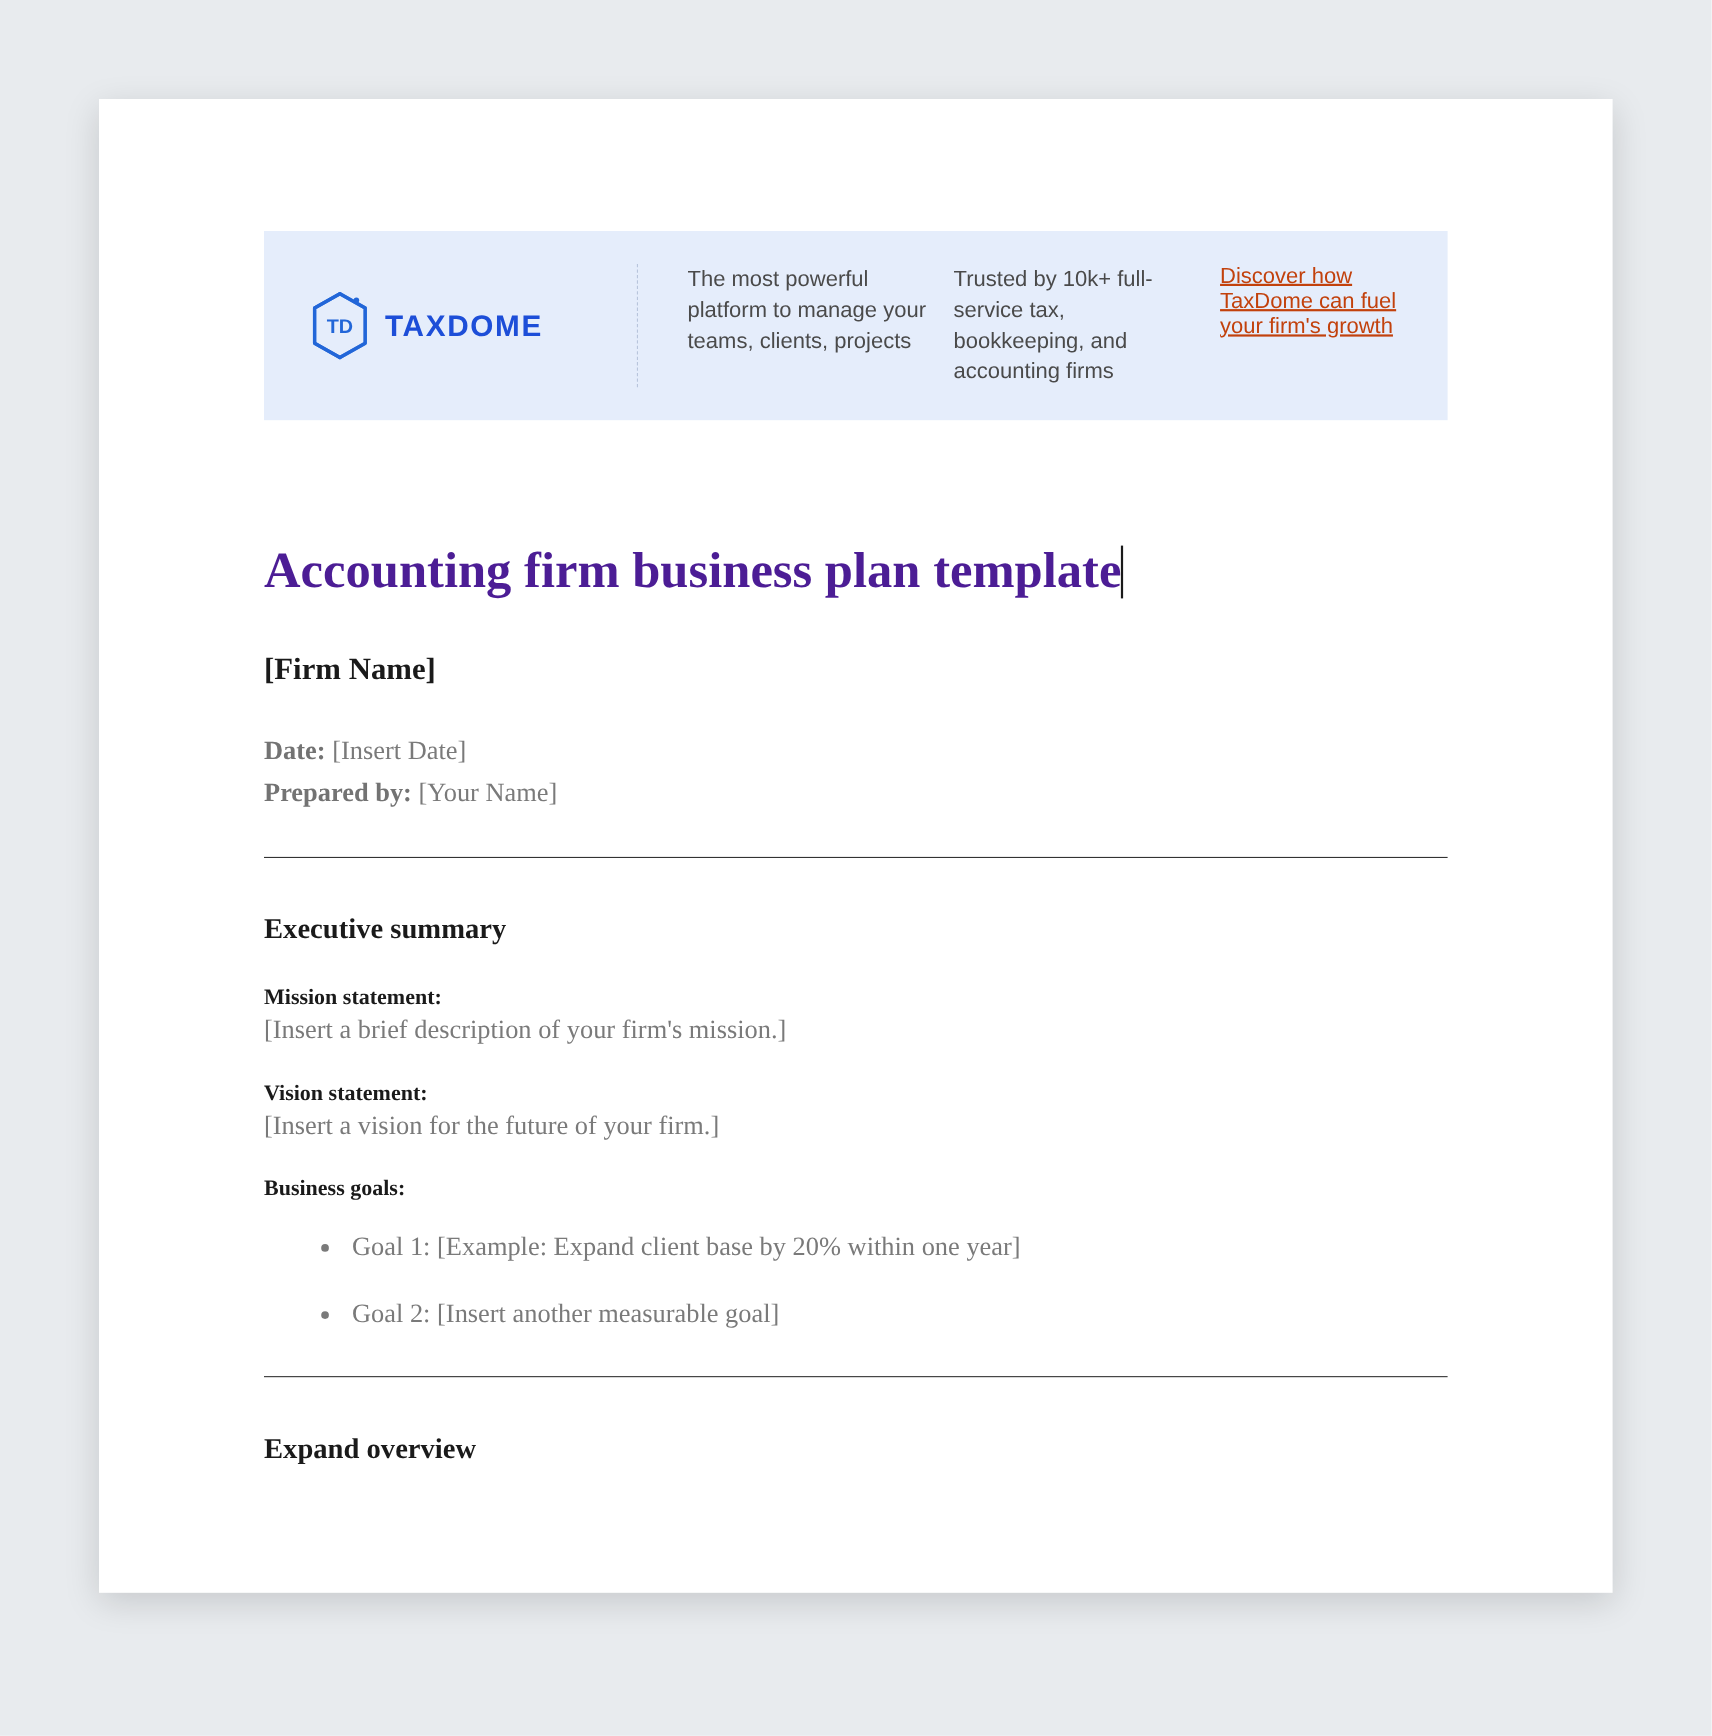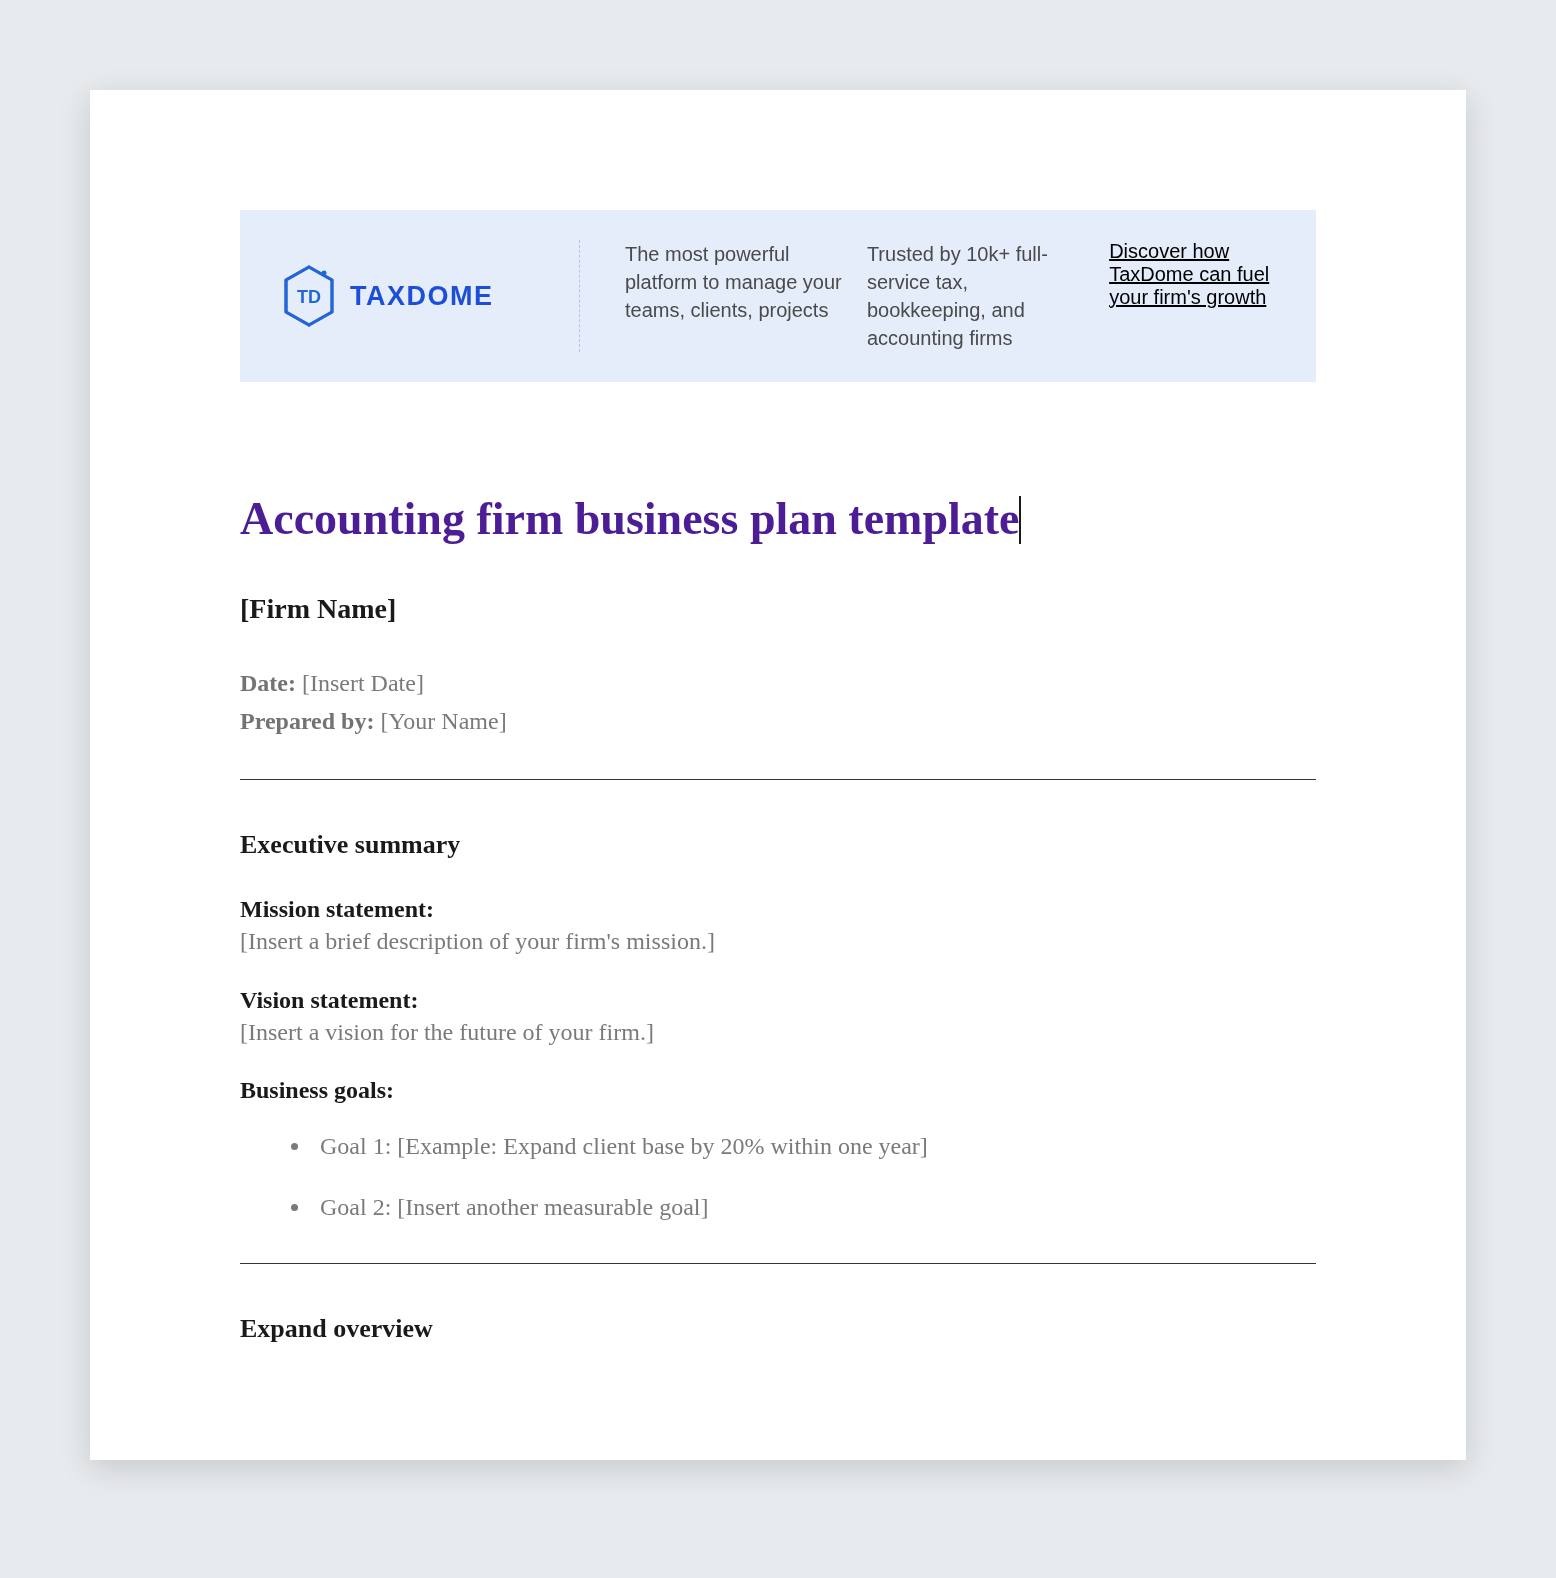--- a/index.html
+++ b/index.html
@@ -56,21 +56,21 @@
       display: flex;
       gap: 20px;
       font-family: Arial, Helvetica, sans-serif;
     }
     .banner-line {
       color: #4a4a4a;
       font-size: 20px;
       line-height: 1.4;
     }
     .banner-link {
-      color: #000000;
+      color: #c2410c;
       text-decoration: underline;
       font-size: 20px;
       cursor: pointer;
     }
     .title {
       font-size: 46px;
       font-weight: 700;
       color: #4c1d95;
       margin-bottom: 48px;
       position: relative;
@@ -114,21 +114,21 @@
     .section-heading {
       font-size: 26px;
       font-weight: 700;
       color: #1a1a1a;
       margin-bottom: 36px;
     }
     .field-block {
       margin-bottom: 28px;
     }
     .field-label {
-      font-size: 24px;
+      font-size: 20px;
       font-weight: 700;
       color: #1a1a1a;
       margin-bottom: 2px;
     }
     .field-value {
       font-size: 24px;
       color: #7a7a7a;
       line-height: 1.4;
     }
     .goals-list {

